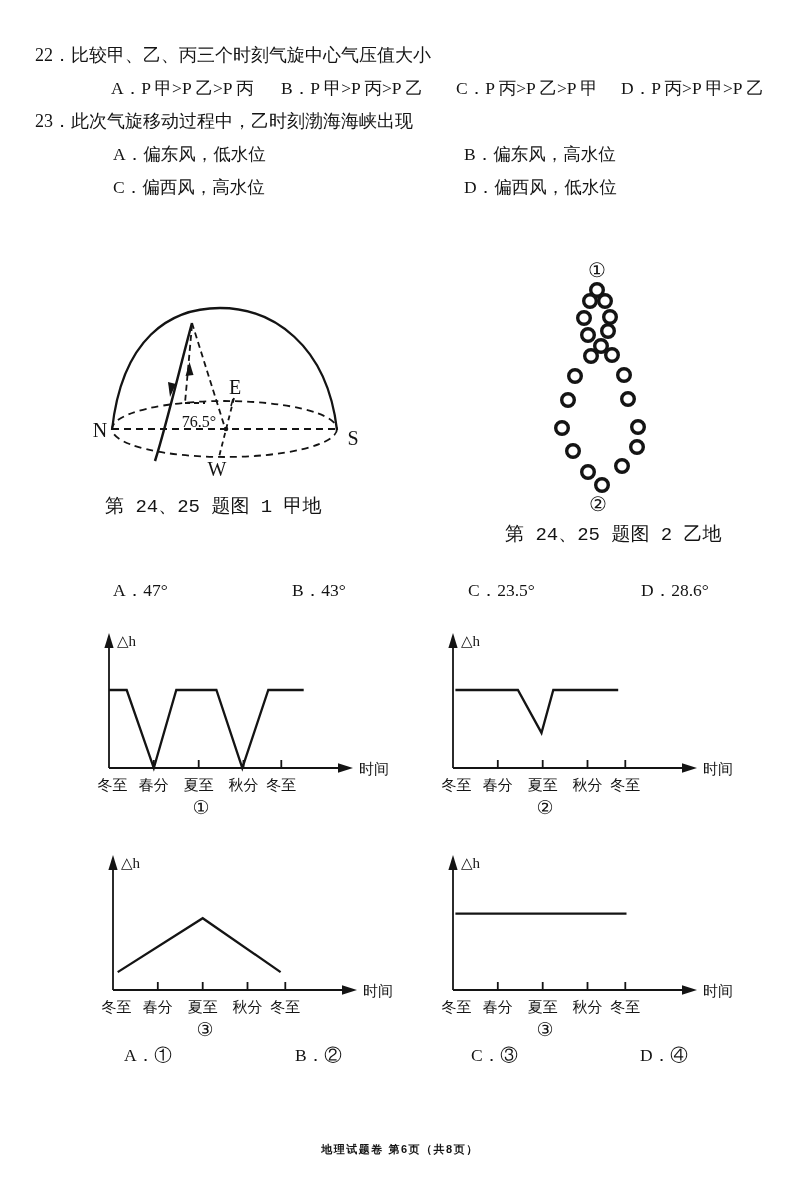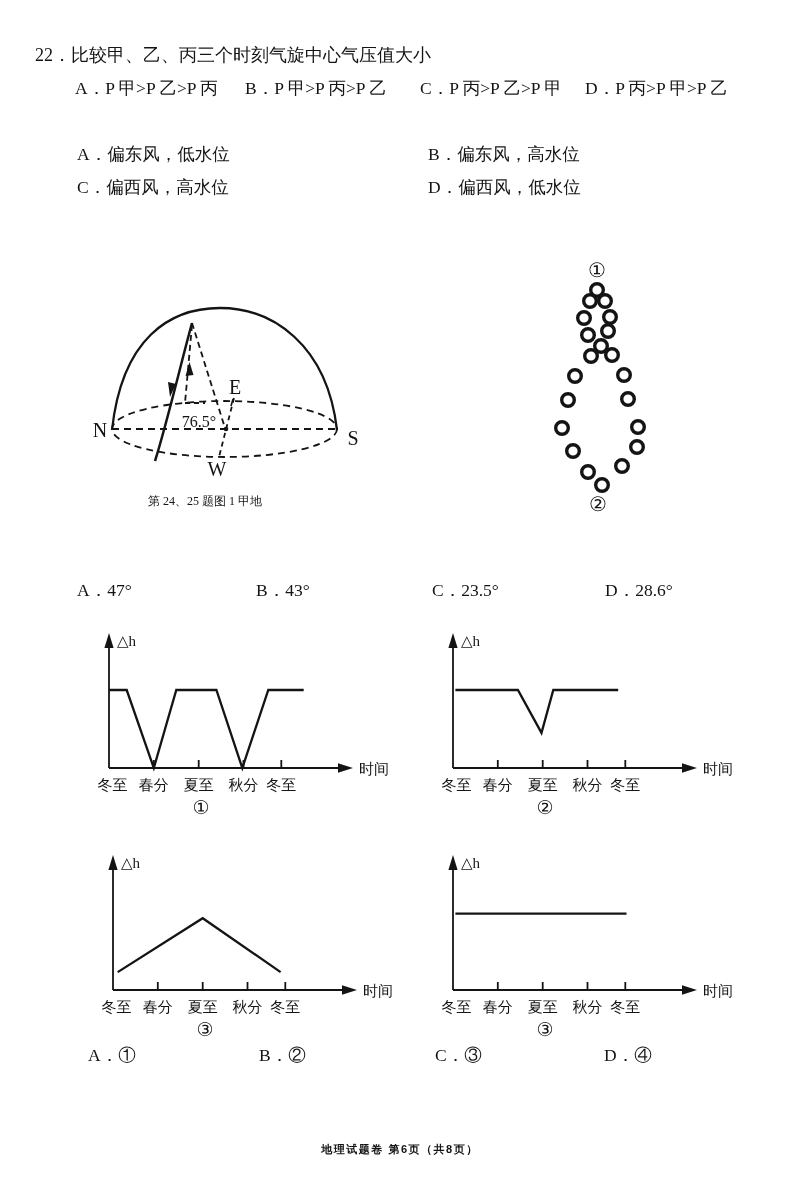--- a/index.html
+++ b/index.html
@@ -1,21 +1,21 @@
 <!DOCTYPE html>
 <html><head>
 <meta charset="utf-8">
 <style>
   html,body{margin:0;padding:0;background:#ddd;}
   .page{position:relative;width:800px;height:1190px;background:#fff;overflow:hidden;
         font-family:"Liberation Serif","DejaVu Serif",serif;color:#141414;}
   .abs{position:absolute;white-space:nowrap;}
   .stem{font-size:18px;}
-  .opt{font-size:17.5px;}
-  .cap{font-size:12px;text-align:center;}
+  .opt{font-size:17.5px;margin-left:36px;}
+  .cap{font-size:19px;text-align:center;font-family:Liberation Mono, monospace;}
   .footer{font-size:11px;font-family:"Liberation Sans","DejaVu Sans",sans-serif;
           font-weight:700;letter-spacing:1.5px;text-align:center;width:800px;}
   svg{position:absolute;overflow:visible;}
   .ax{stroke:#141414;stroke-width:1.8;fill:none;}
   .fillk{fill:#141414;stroke:none;}
   .series{fill:none;stroke:#141414;stroke-width:2.3;stroke-linejoin:miter;}
   .dash{stroke:#141414;stroke-width:1.8;fill:none;stroke-dasharray:7 5;}
   .solid{stroke:#141414;fill:none;}
   .lab{font-size:15px;fill:#141414;font-family:inherit;}
   .mid{text-anchor:middle;}
@@ -28,20 +28,21 @@
 <body>
 
 <div class="page">
 
   <div class="abs stem" style="top:43px;left:35px">22．比较甲、乙、丙三个时刻气旋中心气压值大小</div>
   <div class="abs opt" style="top:76px;left:75px">A．P 甲&gt;P 乙&gt;P 丙</div>
   <div class="abs opt" style="top:76px;left:245px">B．P 甲&gt;P 丙&gt;P 乙</div>
   <div class="abs opt" style="top:76px;left:420px">C．P 丙&gt;P 乙&gt;P 甲</div>
   <div class="abs opt" style="top:76px;left:585px">D．P 丙&gt;P 甲&gt;P 乙</div>
 
+  <div class="abs stem" style="top:109px;left:35px">23．此次气旋移动过程中，乙时刻渤海海峡出现</div>
   <div class="abs opt" style="top:142px;left:77px">A．偏东风，低水位</div>
   <div class="abs opt" style="top:142px;left:428px">B．偏东风，高水位</div>
   <div class="abs opt" style="top:175px;left:77px">C．偏西风，高水位</div>
   <div class="abs opt" style="top:175px;left:428px">D．偏西风，低水位</div>
 
 
   <svg style="left:70px;top:278px" width="330" height="232" viewBox="0 0 330 232">
     <path class="solid" stroke-width="2.3" d="M42,152 C52,60 100,30 150,30 C202,30 257,66 267,152"></path>
     <ellipse class="dash" cx="154.5" cy="151" rx="112.5" ry="28"></ellipse>
     <line class="dash" x1="42" y1="151" x2="267" y2="151"></line>
@@ -80,20 +81,21 @@
       <circle cx="28" cy="145" r="6.3" class="ring"></circle>
       <circle cx="88" cy="144" r="6.3" class="ring"></circle>
       <circle cx="22" cy="173" r="6.3" class="ring"></circle>
       <circle cx="98" cy="172" r="6.3" class="ring"></circle>
       <circle cx="33" cy="196" r="6.3" class="ring"></circle>
       <circle cx="97" cy="192" r="6.3" class="ring"></circle>
       <circle cx="48" cy="217" r="6.3" class="ring"></circle>
       <circle cx="82" cy="211" r="6.3" class="ring"></circle>
       <circle cx="62" cy="230" r="6.3" class="ring"></circle>
     </svg>
+  <div class="abs cap" style="top:521px;left:505px;width:200px">第 24、25 题图 2 乙地</div>
 
   <div class="abs opt" style="top:578px;left:77px">A．47°</div>
   <div class="abs opt" style="top:578px;left:256px">B．43°</div>
   <div class="abs opt" style="top:578px;left:432px">C．23.5°</div>
   <div class="abs opt" style="top:578px;left:605px">D．28.6°</div>
 
 
   <svg class="chart" style="left:79px;top:628px" width="330" height="190" viewBox="0 0 330 190">
       <line x1="30" y1="140" x2="262" y2="140" class="ax"></line>
       <polygon points="274,140 259,135.2 259,144.8" class="fillk"></polygon>

